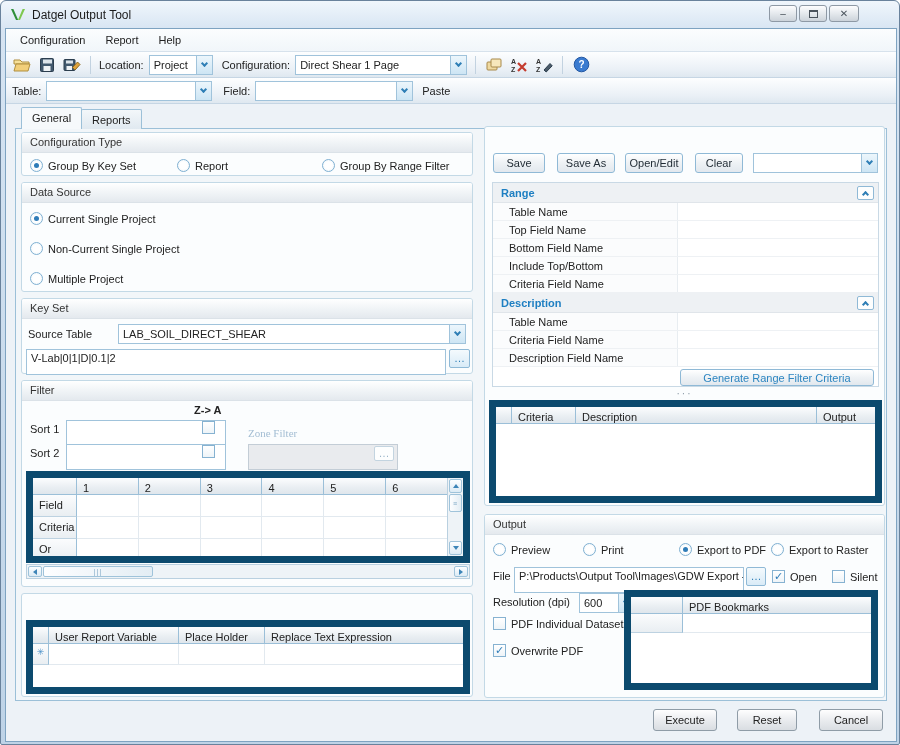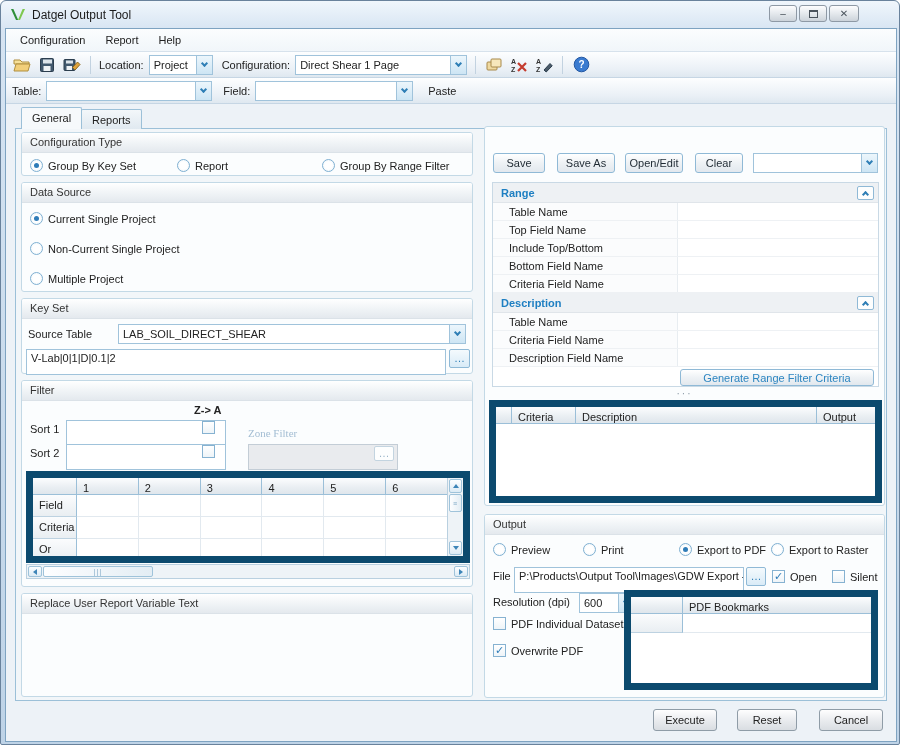--- a/index.html
+++ b/index.html
@@ -196,21 +196,21 @@
           <span class="chev"></span>
         </span>
     </span>
     <span style="margin-left:6px">Field:</span>
     <span class="combo" style="width:158px">
       <span class="combo-text"></span>
       <span class="combo-btn">
           <span class="chev"></span>
         </span>
     </span>
-    <span style="margin-left:10px">Paste</span>
+    <span style="margin-left:4px">Paste</span>
   </div>
 
   <div class="tab-panel"></div>
   <div class="tab active" style="left:20px">
     <span>General</span>
   </div>
   <div class="tab" style="left:80px">
     <span>Reports</span>
   </div>
 
@@ -337,21 +337,34 @@
         </span>
       <span class="thumb" style="width:110px">|||</span>
       <span style="flex:1"></span>
       <span class="scr-btn" style="width:14px">
           <span class="tri tri-right"></span>
         </span>
     </div>
   </div>
 
   <div class="group" style="left:20px;top:592px;width:452px;height:104px;">
-    <div class="group-h">Replace User Report Variable Text</div>
+    <div class="grid" style="left:4px;top:26px;width:444px;height:74px;flex-direction:column">
+      <div class="g-head">
+        <span class="g-hcell" style="width:16px;flex:none"></span>
+        <span class="g-hcell" style="width:130px;flex:none">User Report Variable</span>
+        <span class="g-hcell" style="width:86px;flex:none">Place Holder</span>
+        <span class="g-hcell" style="flex:1;border-right:none">Replace Text Expression</span>
+      </div>
+      <div class="g-row" style="height:21px">
+        <span class="g-rowhead" style="width:16px;flex:none;padding:3px 0 0;text-align:center;color:#4a90c8;font-size:9px">✳</span>
+        <span class="g-cell" style="width:130px;flex:none"></span>
+        <span class="g-cell" style="width:86px;flex:none"></span>
+        <span class="g-cell" style="flex:1;border-right:none"></span>
+      </div>
+    </div>
   </div>
 
   <div class="group" style="left:483px;top:125px;width:401px;height:380px;">
     <div class="btn" style="position:absolute;left:8px;top:26px;width:52px;height:20px">Save</div>
     <div class="btn" style="position:absolute;left:72px;top:26px;width:58px;height:20px">Save As</div>
     <div class="btn" style="position:absolute;left:140px;top:26px;width:58px;height:20px">Open/Edit</div>
     <div class="btn" style="position:absolute;left:210px;top:26px;width:48px;height:20px">Clear</div>
     <span class="combo" style="position:absolute;left:268px;top:26px;width:125px">
       <span class="combo-text"></span>
       <span class="combo-btn">
@@ -368,25 +381,25 @@
       </div>
       <div class="pg-row">
           <span class="pg-label">Table Name</span>
           <span class="pg-value"></span>
         </div>
       <div class="pg-row">
           <span class="pg-label">Top Field Name</span>
           <span class="pg-value"></span>
         </div>
       <div class="pg-row">
+          <span class="pg-label">Bottom Field Name</span>
+          <span class="pg-value"></span>
+        </div>
+      <div class="pg-row">
           <span class="pg-label">Include Top/Bottom</span>
-          <span class="pg-value"></span>
-        </div>
-      <div class="pg-row">
-          <span class="pg-label">Bottom Field Name</span>
           <span class="pg-value"></span>
         </div>
       <div class="pg-row">
           <span class="pg-label">Criteria Field Name</span>
           <span class="pg-value"></span>
         </div>
       <div class="pg-cat">
         <span>Description</span>
         <span class="pg-collapse">
             <span class="chev-up"></span>

